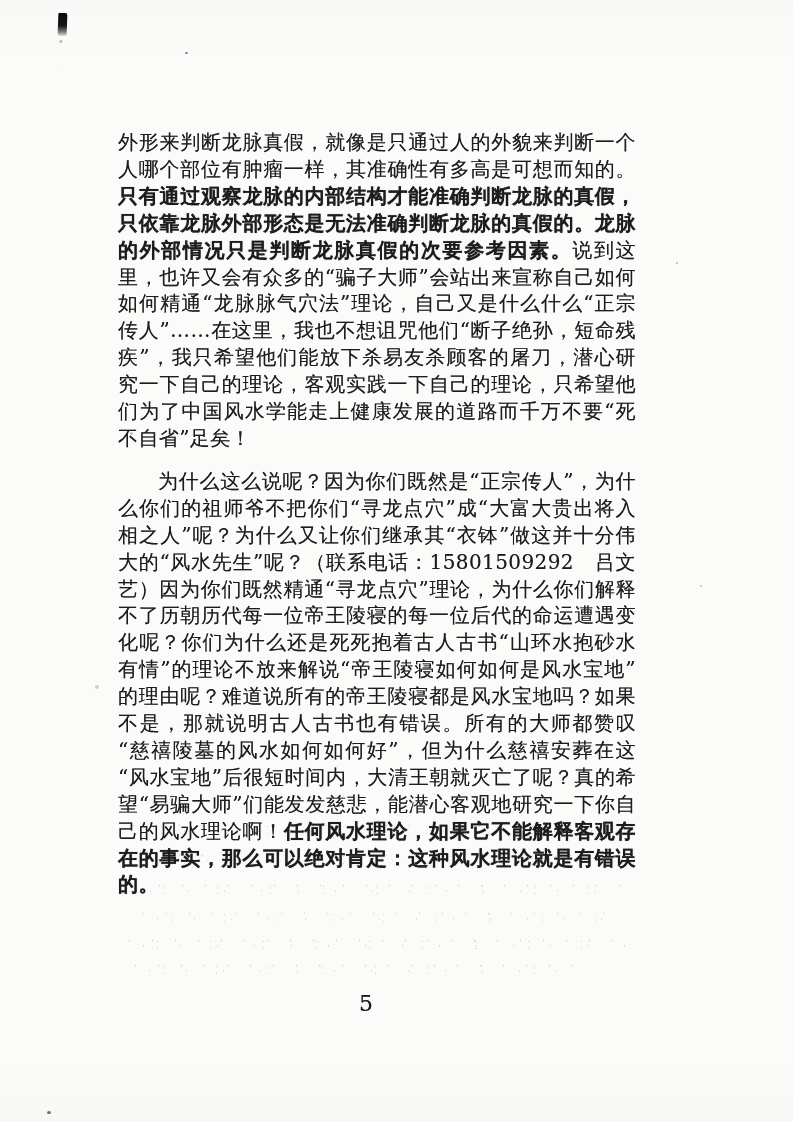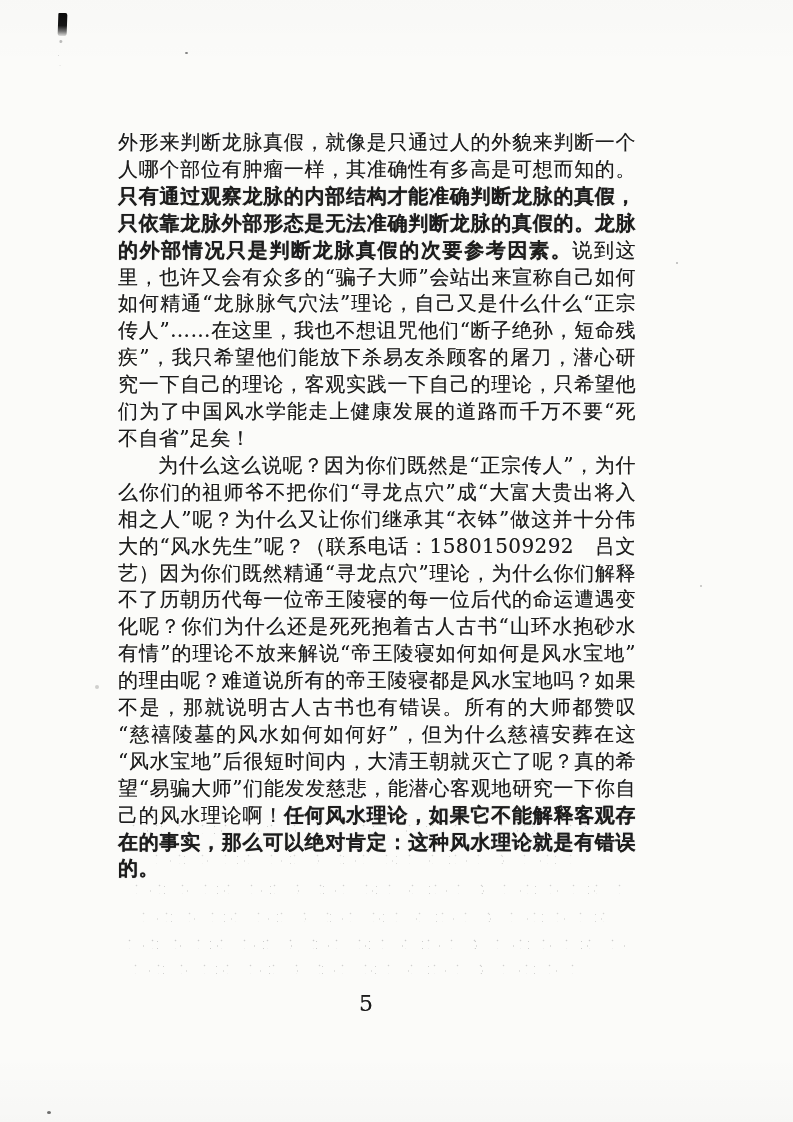--- a/index.html
+++ b/index.html
@@ -22,21 +22,21 @@
   .text-block {
     position: absolute;
     left: 118px; top: 129px; width: 518px;
     font-size: 20px;
     line-height: 26.9px;
     text-align: justify;
     letter-spacing: 0.4px;
     text-shadow: 0 0 0.5px rgba(25,25,25,0.55);
   }
   .para { margin: 0; }
-  .para.indent { text-indent: 2em; }
+  .para.indent { text-indent: 2em; margin-top: 16px; }
   .seg-bold { font-weight: 700; text-shadow: 0 0 0.7px rgba(10,10,10,0.75); }
   
   .ink-blot {
     position: absolute; left: 58px; top: 13px; width: 9px; height: 23px;
     background: linear-gradient(180deg, #0a0a0a 0%, #161616 55%, rgba(45,45,45,0.65) 80%, rgba(90,90,90,0.18) 100%);
     border-radius: 1px 2px 3px 2px;
     transform: rotate(2deg);
   }
   .ink-blot::after {
     content: "";

